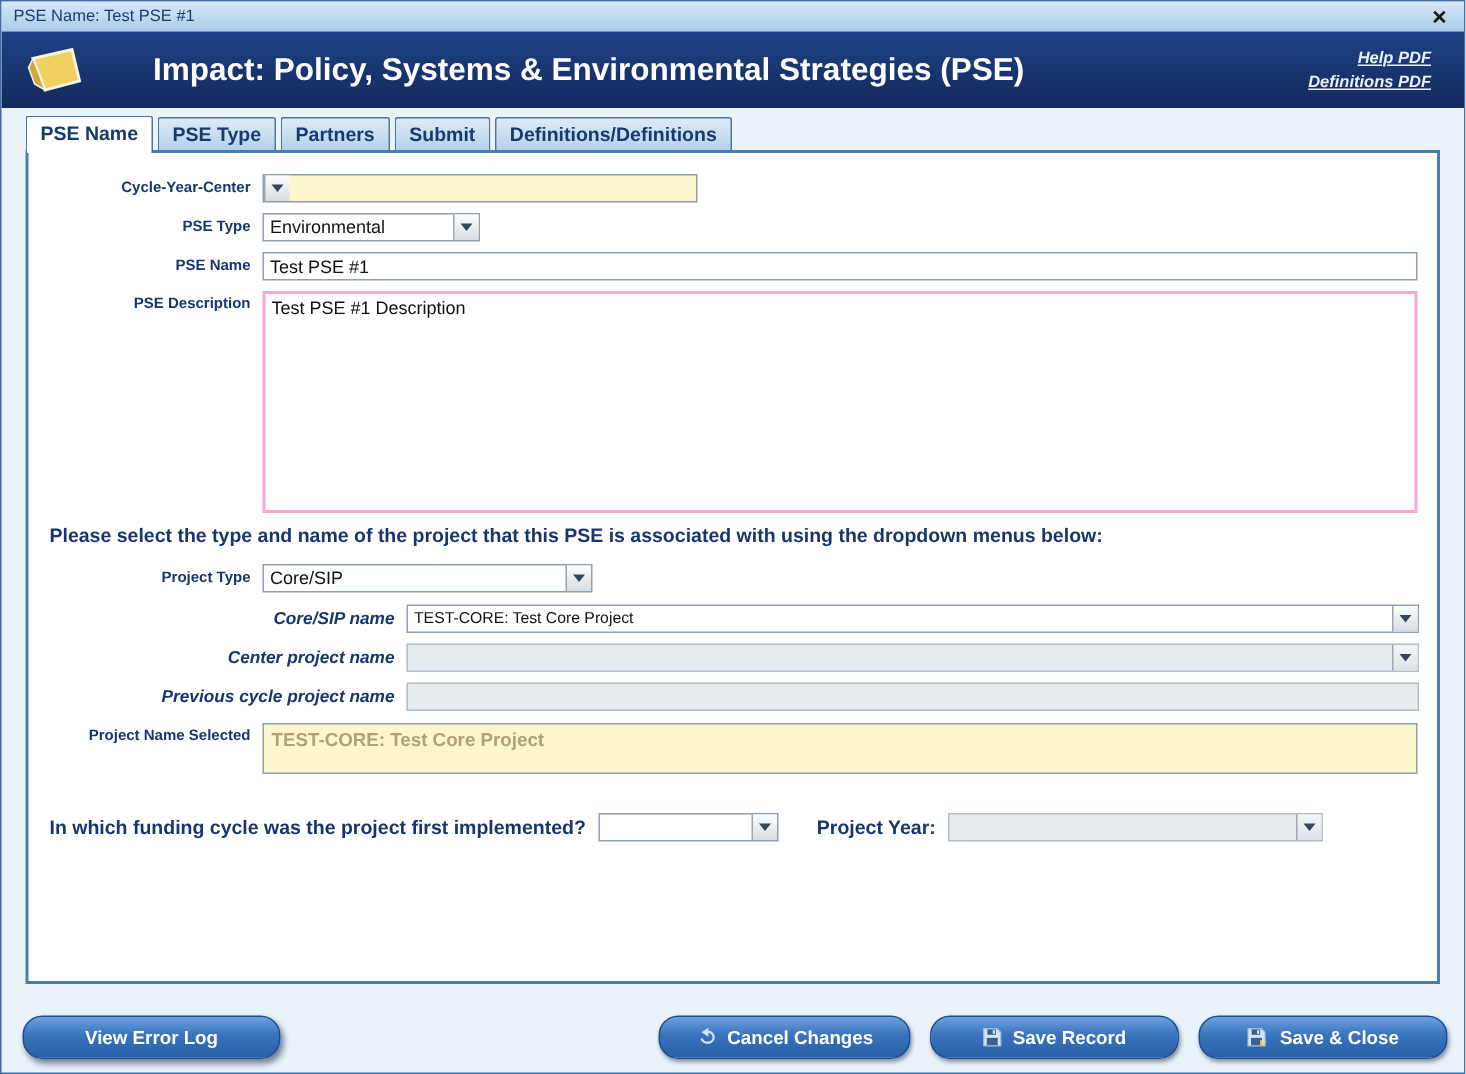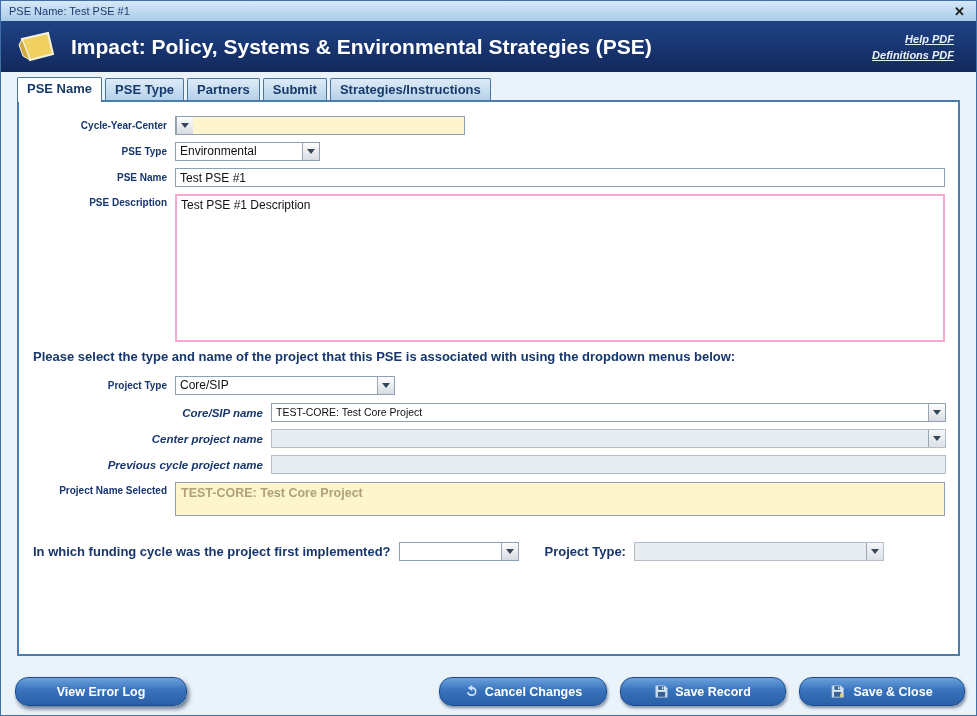--- a/index.html
+++ b/index.html
@@ -7,21 +7,21 @@
   body { font-family: "Liberation Sans", sans-serif; background: #ffffff; }
 
   .window { width: 977px; height: 716px; background: #eaf2fa; border: 1px solid #3f6fa5; position: relative; overflow: hidden; display: flex; flex-direction: column; }
 
   
   .titlebar { height: 20px; background: linear-gradient(#d6e9f9, #a9cbe8); display: flex; align-items: center; padding: 0 8px; color: #1c3a6e; font-size: 11px; flex: 0 0 auto; }
   .titlebar .wtitle { flex: 1; }
   .close-btn { font-size: 13px; color: #1a1a1a; font-weight: bold; cursor: pointer; padding: 0 3px; line-height: 1; }
 
   
-  .header { height: 51px; background: linear-gradient(#1e4286, #13295c); display: flex; align-items: center; padding: 0 22px 0 14px; flex: 0 0 auto; }
+  .header { height: 51px; background: linear-gradient(#1e4286, #13295c); display: flex; align-items: center; padding: 0 22px 0 14px; flex: 0 0 auto; gap: 31px; }
   .note-icon { width: 42px; height: 34px; margin-right: 14px; flex: 0 0 auto; }
   .header h1 { color: #ffffff; font-size: 21px; font-weight: bold; flex: 1; white-space: nowrap; }
   .header-links { display: flex; flex-direction: column; align-items: flex-end; gap: 4px; }
   .header-links a { color: #e9f1fb; font-size: 11px; font-style: italic; font-weight: bold; text-decoration: underline; cursor: pointer; white-space: nowrap; }
 
   
   .tabs-row { display: flex; align-items: flex-end; padding: 6px 0 0 16px; height: 28px; flex: 0 0 auto; position: relative; z-index: 2; }
   .tab { border: 1px solid #49759f; border-bottom: none; border-radius: 2px 2px 0 0; background: linear-gradient(#deebf7, #b4d1ea); color: #173a6d; font-size: 13px; font-weight: bold; padding: 3px 9px; margin-right: 3px; cursor: pointer; white-space: nowrap; }
   .tab.active { background: #ffffff; padding-bottom: 6px; margin-bottom: -2px; position: relative; z-index: 3; }
 
@@ -85,21 +85,21 @@
       <a>Help PDF</a>
       <a>Definitions PDF</a>
     </div>
   </div>
 
   <div class="tabs-row">
     <div class="tab active">PSE Name</div>
     <div class="tab">PSE Type</div>
     <div class="tab">Partners</div>
     <div class="tab">Submit</div>
-    <div class="tab">Strategies/Instructions</div>
+    <div class="tab">Definitions/Definitions</div>
   </div>
 
   <div class="content">
 
     <div class="row">
       <div class="lbl">Cycle-Year-Center</div>
       <div class="combo highlight" style="width:290px">
         <span class="combo-btn">
             <span class="arrow-down"></span>
           </span>
@@ -169,21 +169,21 @@
     </div>
 
     <div class="funding-row">
       <span class="q-label">In which funding cycle was the project first implemented?</span>
       <div class="combo" style="width:120px">
         <span class="combo-text"></span>
         <span class="combo-btn">
             <span class="arrow-down"></span>
           </span>
       </div>
-      <span class="q-label2">Project Type:</span>
+      <span class="q-label2">Project Year:</span>
       <div class="combo disabled" style="width:250px">
         <span class="combo-text"></span>
         <span class="combo-btn">
             <span class="arrow-down"></span>
           </span>
       </div>
     </div>
 
   </div>
 

